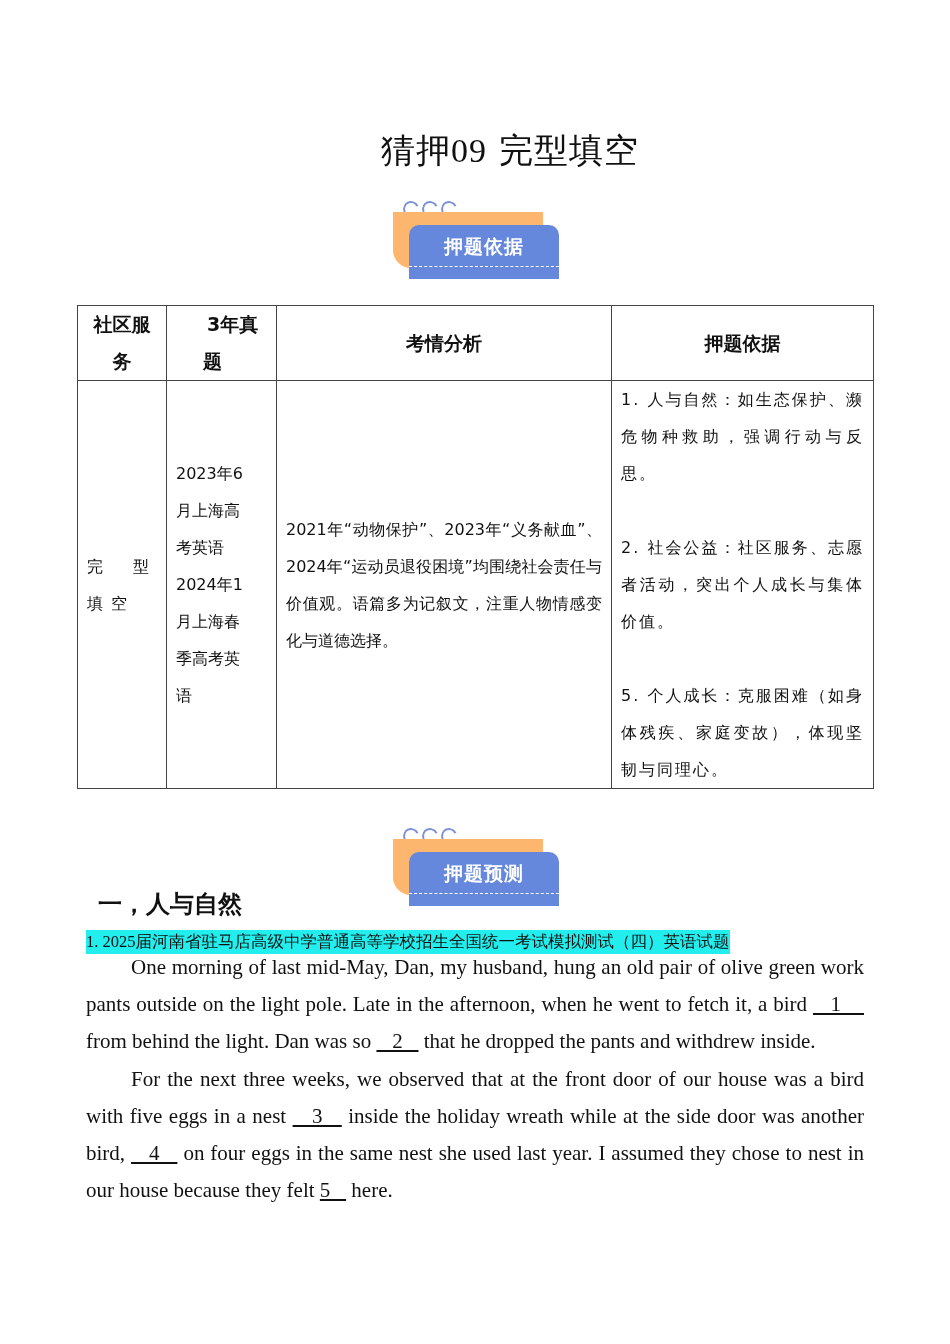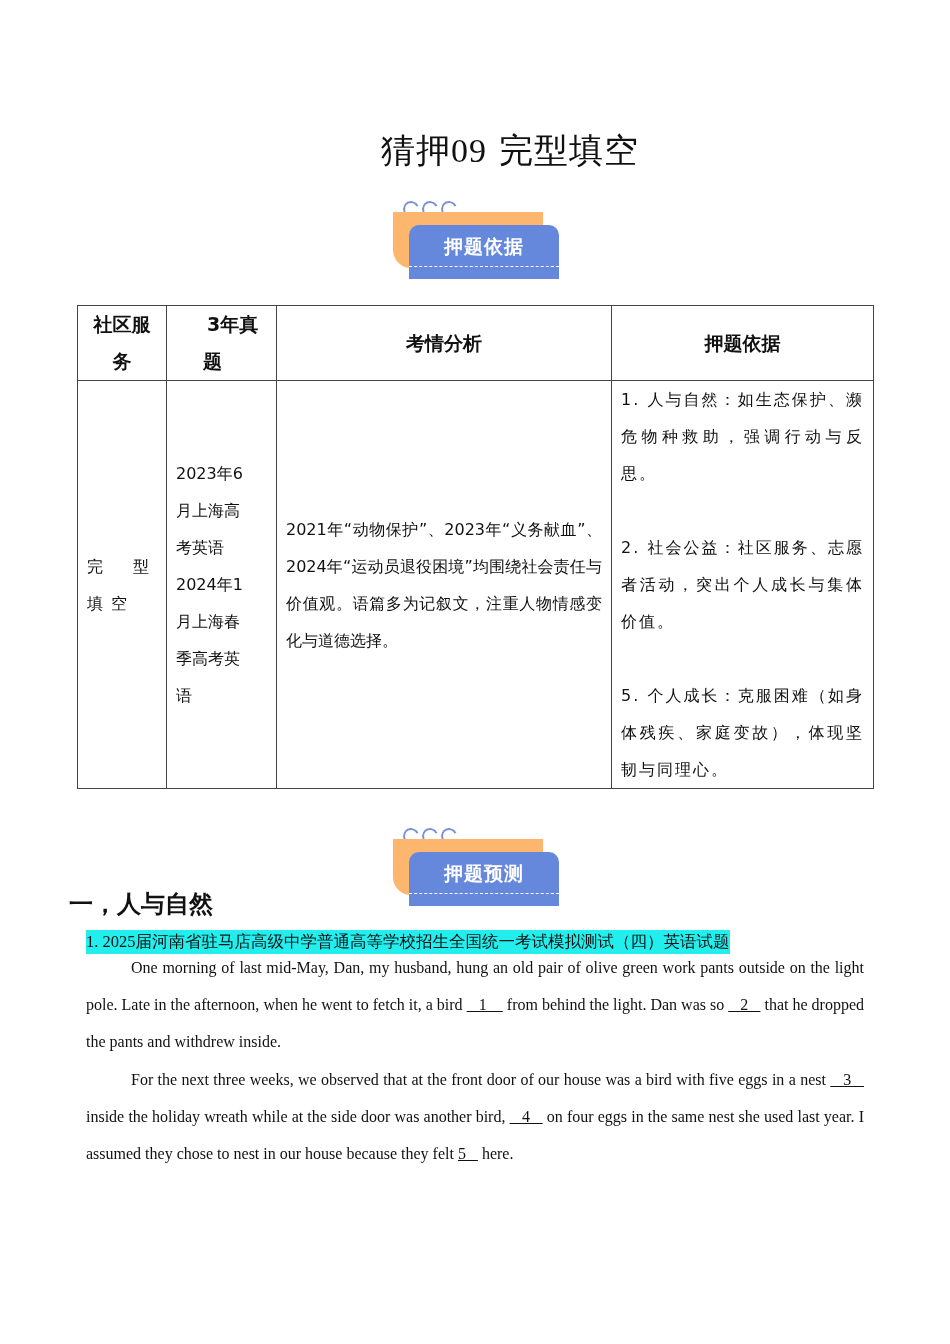--- a/index.html
+++ b/index.html
@@ -28,25 +28,25 @@
         font-family: "DejaVu Sans", sans-serif; font-size: 16px; line-height: 37px; padding: 0 9px; }
   table.guess th { font-weight: bold; font-size: 19px; height: 71px; text-align: center; }
   td.c1 { width: 70px; text-align: justify; letter-spacing: 8px; }
   td.c2 { width: 82px; }
   td.c3 { width: 316px; text-align: justify; }
   td.c4 { text-align: justify; vertical-align: top !important; letter-spacing: 2px; }
   .blank-line { height: 37px; }
   .hdr-year { text-align: left !important; padding-left: 40px !important; line-height: 37px !important; }
   .hdr-year span { display: block; }
 
-  .section-h { position: absolute; left: 69px; top: 888px; font-size: 24px; font-weight: bold;
+  .section-h { position: absolute; left: 98px; top: 888px; font-size: 24px; font-weight: bold;
                font-family: "DejaVu Sans", sans-serif; }
   .source { position: absolute; left: 86px; top: 930px; font-size: 16.5px;
             background: #22eeee; line-height: 24px; font-family: "Liberation Serif", "DejaVu Serif", serif; }
-  .passage { position: absolute; left: 86px; top: 949px; width: 778px; font-size: 16px;
+  .passage { position: absolute; left: 86px; top: 949px; width: 778px; font-size: 21px;
              line-height: 37.2px; text-align: justify; }
   .passage p { margin: 0; text-indent: 45px; }
   .blank { text-decoration: underline; white-space: pre; }
 </style>
 </head>
 <body>
 
 <div class="title">
   <span>猜押</span><span class="num">09</span><span> </span><span>完型填空</span>
 </div>

